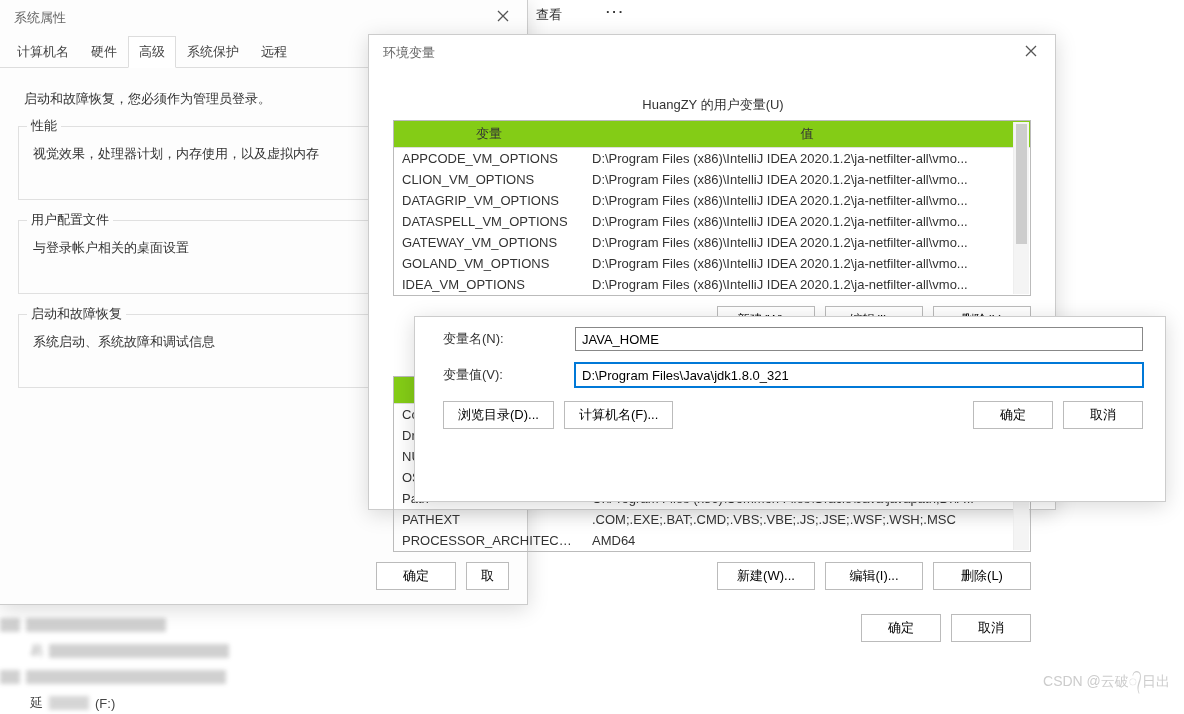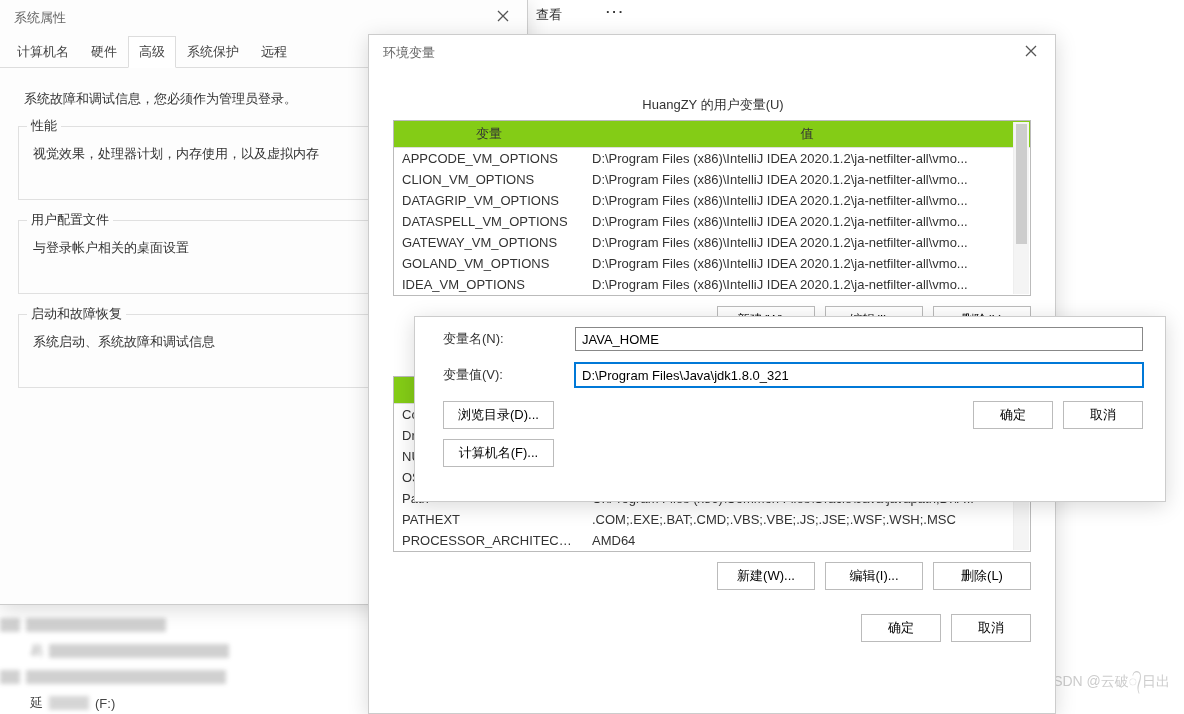--- a/index.html
+++ b/index.html
@@ -17,21 +17,21 @@
 .tab.active { border: 1px solid #ddd; border-bottom: 1px solid #fff; background: #fff; }
 .sysprops .body { padding: 12px 18px; }
 .hint { margin: 10px 0 18px 6px; color: #333; }
 .group { border: 1px solid #e0e0e0; padding: 14px 14px 36px 14px; margin-bottom: 20px; position: relative; }
 .group-title { position: absolute; top: -10px; left: 8px; background: #fdfdfd; padding: 0 4px; color: #333; }
 .group-desc { color: #333; margin-top: 4px; }
 .dlg-buttons { position: absolute; bottom: 14px; right: 18px; display: flex; gap: 10px; }
 .btn { min-width: 80px; height: 28px; border: 1px solid #bbb; background: #fff; cursor: pointer; font-size: 13px; padding: 0 14px; }
 
 
-.envvars { left: 368px; top: 34px; width: 688px; height: 680px; background: #fff; }
+.envvars { left: 368px; top: 34px; width: 688px; height: 476px; background: #fff; }
 .envvars .body { padding: 16px 24px; }
 .section-label { color: #333; margin: 10px 0 6px 2px; text-align: center; }
 .table-wrap { border: 1px solid #bbb; height: 176px; overflow: hidden; }
 .table-wrap.sys { height: 176px; }
 .tbl { width: 100%; border-collapse: collapse; }
 .tbl thead th { text-align: center; font-weight: normal; color: #333; padding: 4px 8px; border-bottom: 1px solid #ddd; background: #84cc16; }
 .tbl td { padding: 2px 8px; color: #333; white-space: nowrap; overflow: hidden; text-overflow: ellipsis; max-width: 0; }
 .col-name { width: 190px; }
 .tbl tbody tr { height: 21px; }
 .btn-row { display: flex; justify-content: flex-end; gap: 10px; margin: 10px 0 18px 0; }
@@ -39,21 +39,21 @@
 
 
 .newvar { left: 414px; top: 316px; width: 752px; height: 186px; background: #fff; z-index: 10; }
 .newvar .titlebar { color: #333; font-weight: 500; padding: 10px 12px 8px 16px; }
 .newvar .body { padding: 10px 22px 16px 22px; margin-left: 6px; }
 .field-row { display: flex; align-items: center; margin-bottom: 12px; }
 .field-label { width: 132px; color: #333; }
 .text-input { flex: 1; height: 24px; border: 1px solid #888; padding: 2px 6px; font-size: 13px; }
 .text-input.focus { border-color: #0078d7; outline: 1px solid #0078d7; }
 .newvar-buttons { display: flex; justify-content: space-between; margin-top: 14px; }
-.newvar-left { display: flex; gap: 10px; flex-direction: column; }
+.newvar-left { display: flex; gap: 10px; }
 .newvar-right { display: flex; gap: 10px; }
 .btn-wide { min-width: 98px; }
 
 
 .bg-toolbar { position: absolute; left: 536px; top: 6px; color: #333; }
 .bg-ellipsis { position: absolute; left: 606px; top: 4px; color: #333; letter-spacing: 2px; font-weight: bold; }
 .watermark { position: absolute; right: 14px; bottom: 18px; color: #ccc; font-size: 14px; }
 .bg-blur { position: absolute; left: 0; top: 610px; width: 360px; height: 100px; }
 .bg-blur .row { height: 22px; margin: 4px 0; display: flex; gap: 6px; align-items: center; filter: blur(2px); opacity: .45; }
 .bg-blur .chip { background: #999; height: 14px; }
@@ -99,21 +99,21 @@
     </span>
   </div>
   <div class="tabs">
     <div class="tab">计算机名</div>
     <div class="tab">硬件</div>
     <div class="tab active">高级</div>
     <div class="tab">系统保护</div>
     <div class="tab">远程</div>
   </div>
   <div class="body">
-    <div class="hint">系统故障和调试信息，您必须作为管理员登录。</div>
+    <div class="hint">启动和故障恢复，您必须作为管理员登录。</div>
     <div class="group">
       <span class="group-title">性能</span>
       <div class="group-desc">视觉效果，处理器计划，内存使用，以及虚拟内存</div>
     </div>
     <div class="group">
       <span class="group-title">用户配置文件</span>
       <div class="group-desc">与登录帐户相关的桌面设置</div>
     </div>
     <div class="group">
       <span class="group-title">启动和故障恢复</span>

